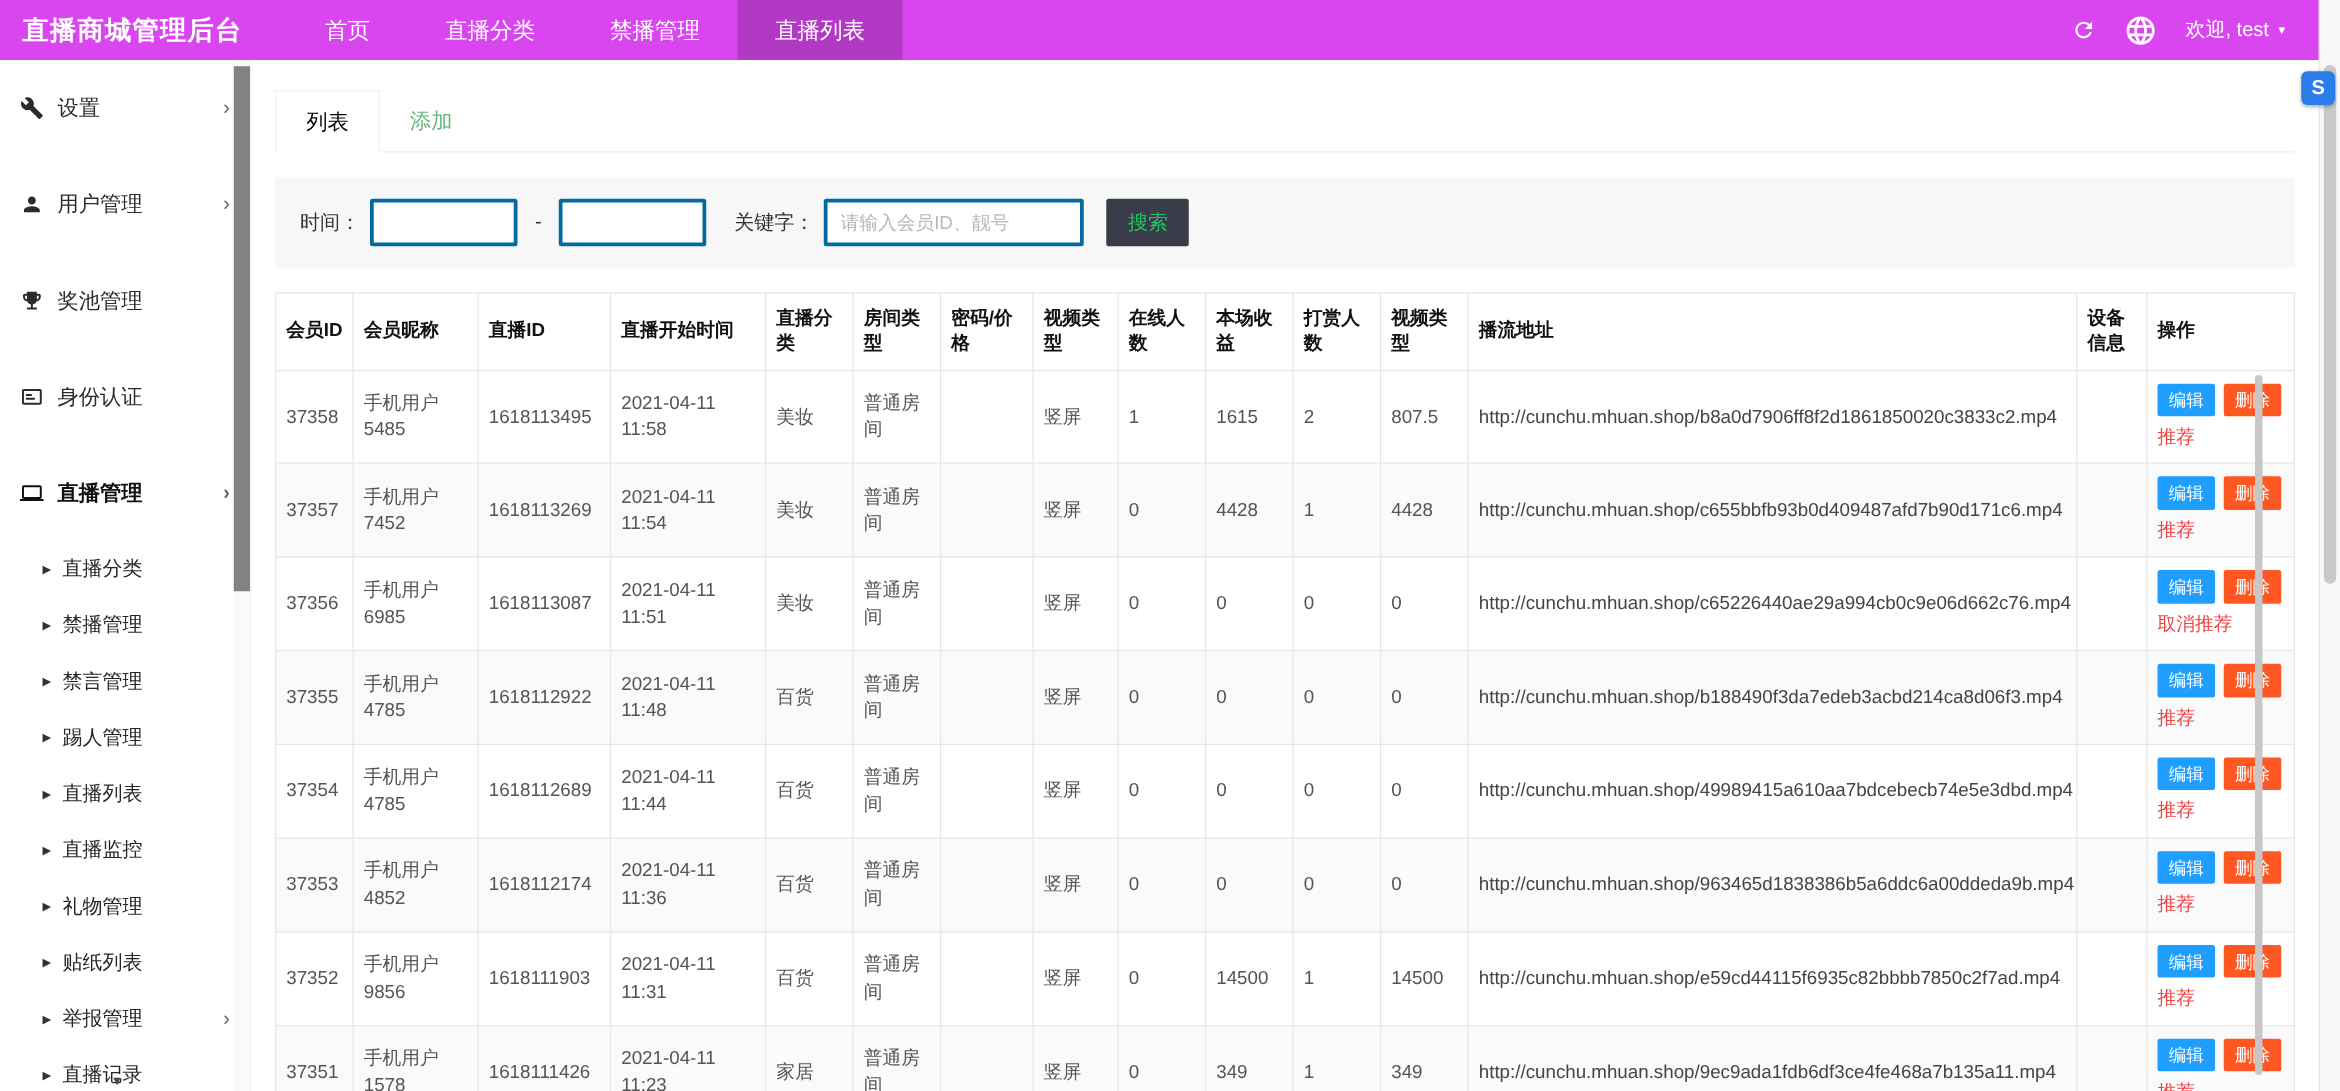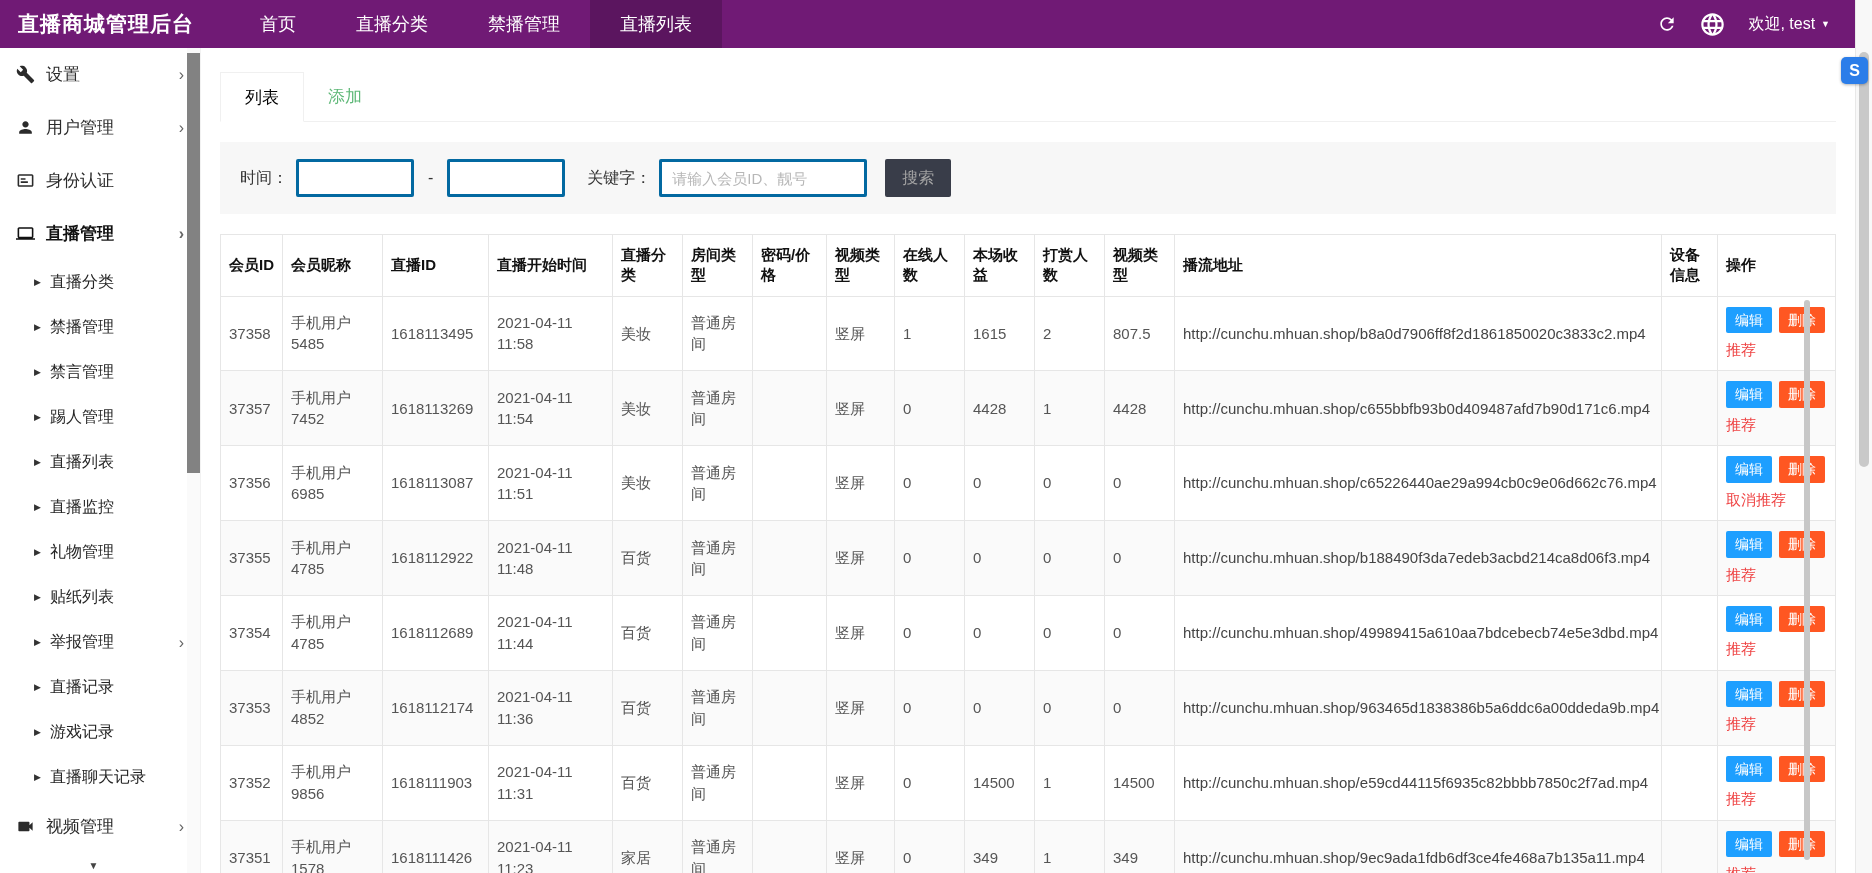--- a/index.html
+++ b/index.html
@@ -1,35 +1,35 @@
 <!DOCTYPE html>
 <html><head>
 <meta charset="utf-8">
 <style>
   html,body{margin:0;padding:0}
   body{width:1872px;height:873px;overflow:hidden;background:#fff;color:#333;
        font-family:"Liberation Sans","DejaVu Sans",sans-serif;}
   .page{position:relative;width:1872px;height:873px;overflow:hidden;background:#fff}
 
   
-  .topbar{position:absolute;left:0;top:0;width:1856px;height:48px;background:#701a75;
+  .topbar{position:absolute;left:0;top:0;width:1856px;height:48px;background:#d946ef;
           display:flex;align-items:stretch;color:#fff;z-index:6}
   .brand{width:212px;display:flex;align-items:center;padding-left:18px;font-size:21px;font-weight:700;letter-spacing:1px}
   .topnav{display:flex}
   .nav-item{padding:0 30px;display:flex;align-items:center;font-size:18px;cursor:pointer}
   .nav-item.active{background:rgba(0,0,0,.18)}
   .top-right{margin-left:auto;display:flex;align-items:center;gap:22px;padding-right:26px}
   .icon-btn{display:flex;align-items:center;cursor:pointer}
   .welcome{display:flex;align-items:center;gap:6px;font-size:16px;cursor:pointer;white-space:nowrap}
   .dd-caret{font-size:9px;line-height:1}
 
   
   .sidebar{position:absolute;left:0;top:48px;bottom:0;width:200px;background:#fff;z-index:5;
            border-right:1px solid #f2f2f2;overflow:hidden}
-  .side-item{height:45px;display:flex;align-items:center;padding:4px 16px;font-size:17px;color:#2b2b2b;cursor:pointer}
+  .side-item{height:45px;display:flex;align-items:center;padding:16px 16px;font-size:17px;color:#2b2b2b;cursor:pointer}
   .side-item.active{font-weight:700;color:#111}
   .side-item .s-icon{margin-right:11px;flex:0 0 auto}
   .chev{margin-left:auto;color:#666;font-size:16px;line-height:1}
   .side-sub{height:45px;display:flex;align-items:center;padding:0 16px 0 34px;font-size:16px;color:#262626;cursor:pointer}
   .side-sub .tri{font-size:9px;margin-right:9px;color:#333;line-height:1}
   .side-scroll{position:absolute;top:0;right:0;width:13px;height:100%;background:#fafafa}
   .side-scroll .thumb{position:absolute;top:5px;left:0;width:13px;height:420px;background:#828282}
   .side-more{position:absolute;bottom:2px;left:0;width:187px;text-align:center;color:#444;font-size:10px}
 
   
@@ -42,21 +42,21 @@
 
   .filter{width:1616px;box-sizing:border-box;margin-top:20px;background:#f7f7f7;height:72px;
           display:flex;align-items:center;padding:0 20px;gap:8px}
   .f-label{font-size:16px;color:#333;white-space:nowrap}
   .f-input{height:38px;border:3px solid #0369a1;background:#fff;border-radius:2px;padding:0 10px;
            font-size:15px;box-sizing:border-box;outline:none;color:#333;font-family:inherit}
   .f-input::placeholder{color:#b7b7b7}
   .time-input{width:118px}
   .dash{color:#333;margin:0 6px}
   .kw-input{width:208px;margin-right:10px}
-  .search-btn{height:38px;padding:0 17px;background:#393D49;color:#a3a3a3;border:none;border-radius:2px;
+  .search-btn{height:38px;padding:0 17px;background:#393D49;color:#22c55e;border:none;border-radius:2px;
               font-size:16px;cursor:pointer;font-family:inherit}
 
   .table-wrap{position:relative;width:1616px;margin-top:20px}
   table{width:100%;border-collapse:collapse;table-layout:fixed}
   th,td{border:1px solid #e6e6e6;padding:10px 8px;font-size:15px;text-align:left;
         vertical-align:middle;word-wrap:break-word;box-sizing:border-box}
   th{font-weight:700;color:#111;line-height:1.35;background:#fff}
   td{line-height:1.45;color:#555}
   tbody tr:nth-child(even) td{background:#fafafa}
   td.stream{white-space:nowrap;overflow:hidden;color:#444}
@@ -117,20 +117,26 @@
           </svg>
           <span>设置</span>
           <span class="chev">›</span>
         </div>
         <div class="side-item">
           <svg viewBox="0 0 24 24" width="19" height="19" class="s-icon">
             <path fill="currentColor" d="M12 12c2.21 0 4-1.79 4-4s-1.79-4-4-4-4 1.79-4 4 1.79 4 4 4zm0 2c-2.67 0-8 1.34-8 4v2h16v-2c0-2.66-5.33-4-8-4z"></path>
           </svg>
           <span>用户管理</span>
           <span class="chev">›</span>
+        </div>
+        <div class="side-item">
+          <svg viewBox="0 0 24 24" width="19" height="19" class="s-icon">
+            <path fill="currentColor" d="M19 5h-2V3H7v2H5c-1.1 0-2 .9-2 2v1c0 2.55 1.92 4.63 4.39 4.94.63 1.5 1.98 2.63 3.61 2.96V19H7v2h10v-2h-4v-3.1c1.63-.33 2.98-1.46 3.61-2.96C19.08 12.63 21 10.55 21 8V7c0-1.1-.9-2-2-2zM5 8V7h2v3.82C5.84 10.4 5 9.3 5 8zm14 0c0 1.3-.84 2.4-2 2.82V7h2v1z"></path>
+          </svg>
+          <span>奖池管理</span>
         </div>
         <div class="side-item">
           <svg viewBox="0 0 24 24" width="19" height="19" class="s-icon">
             <path fill="currentColor" d="M20 4H4c-1.1 0-2 .9-2 2v12c0 1.1.9 2 2 2h16c1.1 0 2-.9 2-2V6c0-1.1-.9-2-2-2zm0 14H4V6h16v12zM6 9h6v2H6zm0 4h9v2H6z"></path>
           </svg>
           <span>身份认证</span>
         </div>
         <div class="side-item active">
           <svg viewBox="0 0 24 24" width="19" height="19" class="s-icon">
             <path fill="currentColor" d="M20 18c1.1 0 1.99-.9 1.99-2L22 6c0-1.1-.9-2-2-2H4c-1.1 0-2 .9-2 2v10c0 1.1.9 2 2 2H0v2h24v-2h-4zM4 6h16v10H4V6z"></path>

